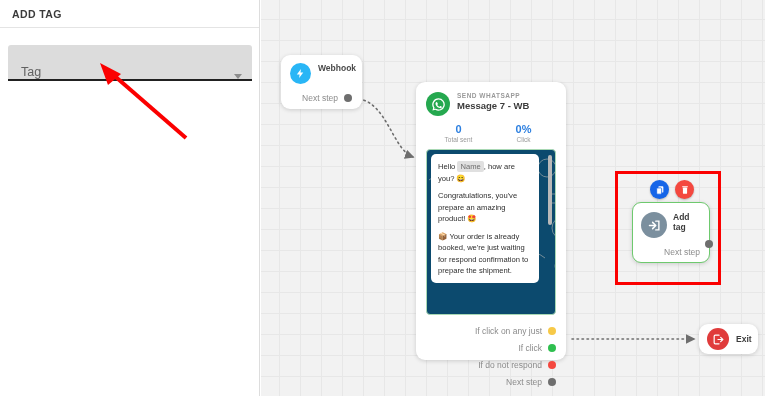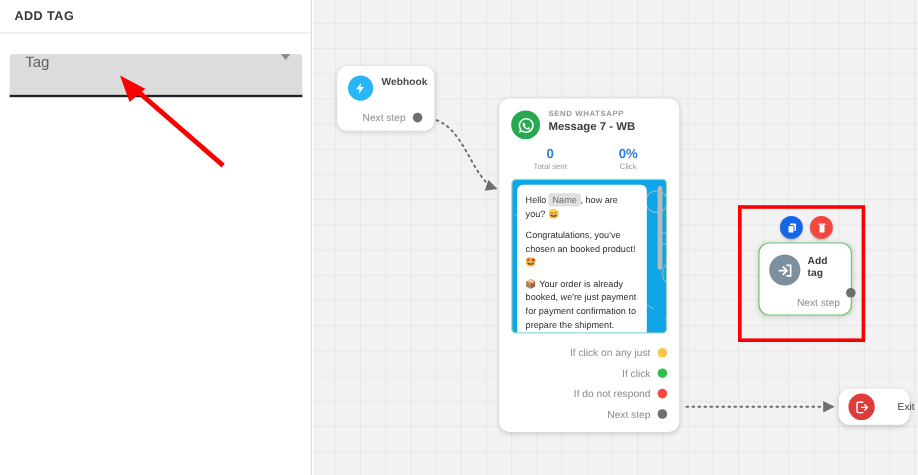--- a/index.html
+++ b/index.html
@@ -29,21 +29,21 @@
     letter-spacing: 0.4px; color: #3a3a3a;
   }
   #tag-field-wrap {
     position: absolute; left: 8px; top: 45px;
     width: 244px;
   }
   #tag-select {
     height: 34px;
     background: #dcdcdc;
     border-radius: 3px 3px 0 0;
-    display: flex; align-items: flex-start;
+    display: flex; align-items: flex-end;
     padding: 0 10px 0 13px;
     cursor: pointer;
   }
   #tag-select-value {
     flex: 1; font-size: 12.5px; color: #616161;
   }
   #tag-caret {
     width: 0; height: 0;
     border-left: 4.5px solid transparent;
     border-right: 4.5px solid transparent;
@@ -88,23 +88,23 @@
   #node-whatsapp { left: 155px; top: 82px; width: 150px; height: 278px; padding: 10px 10px 0 10px; }
   #wa-icon { width: 24px; height: 24px; background: #25a84f; }
   #wa-head-text { margin-left: 7px; }
   #wa-kicker { font-size: 6.5px; font-weight: bold; letter-spacing: 0.5px; color: #9a9a9a; }
   #wa-title { font-size: 9.5px; font-weight: bold; color: #3c3c3c; margin-top: 1px; }
   #wa-stats { display: flex; margin: 7px 0 6px 0; }
   .stat { flex: 1; text-align: center; }
   .stat-val { font-size: 11px; font-weight: bold; color: #2c7fe0; }
   .stat-lbl { font-size: 6.5px; color: #9a9a9a; margin-top: 1px; }
   #wa-chat {
-    position: relative; height: 129px;
+    position: relative; height: 166px;
     border: 1px solid #a8d8b4; border-radius: 4px;
-    background-color: #0ea5e9;
+    background-color: #0c4a6e;
     overflow: hidden;
   }
   #wa-doodle { position: absolute; inset: 0; opacity: .5; }
   #wa-bubble {
     position: absolute; left: 4px; top: 4px; right: 16px;
     background: #ffffff; border-radius: 5px;
     padding: 7px 7px 6px 7px;
     font-size: 7.6px; line-height: 1.52; color: #2e2e2e;
   }
   #wa-bubble p { margin-bottom: 6px; }
@@ -133,21 +133,21 @@
   #btn-delete { background: #f4483f; }
   #addtag-port { position: absolute; right: -4px; bottom: 14px; }
   #highlight-box { position: absolute; left: 354px; top: 171px;
                    width: 106px; height: 114px;
                    border: 3px solid #fb0000; pointer-events: none; }
 
   
   #node-exit { left: 438px; top: 324px; width: 59px; height: 30px;
                padding: 0 8px; display: flex; align-items: center; }
   #exit-icon { width: 22px; height: 22px; background: #e03b3b; }
-  #exit-label { font-size: 8.5px; font-weight: normal; color: #3c3c3c; margin-left: 19px; }
+  #exit-label { font-size: 8.5px; font-weight: bold; color: #3c3c3c; margin-left: 7px; }
 </style>
 </head>
 <body>
 
 <div id="app">
 
   <aside id="sidebar">
     <div id="sidebar-header">
       <span id="sidebar-title">ADD TAG</span>
     </div>
@@ -232,22 +232,22 @@
               <path d="M40 12 l8 8 -8 8 -8 -8 z"></path>
             <circle cx="134" cy="116" r="6"></circle>
               <path d="M2 30 q8 -7 16 0"></path>
           </g>
         </svg>
         <div id="wa-bubble">
           <p>
             <span>Hello</span>
             <span class="var-chip">Name</span><span>, how are you? 😄</span>
           </p>
-          <p>Congratulations, you've chosen an booked product! 🤩</p>
-          <p>📦 Your order is already booked, we're just payment for payment confirmation to prepare the shipment.</p>
+          <p>Congratulations, you've prepare an amazing product! 🤩</p>
+          <p>📦 Your order is already booked, we're just waiting for respond confirmation to prepare the shipment.</p>
 
         </div>
         <div id="wa-scrollbar"></div>
       </div>
 
       <div id="wa-outputs">
         <div class="out-row">
           <span class="out-label">If click on any just</span>
           <span class="out-dot" style="background:#f7c948"></span>
         </div>

